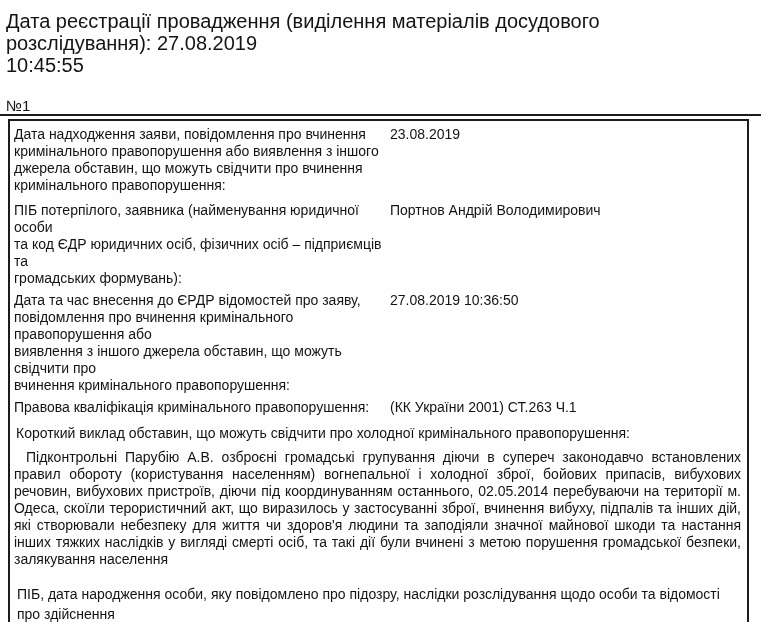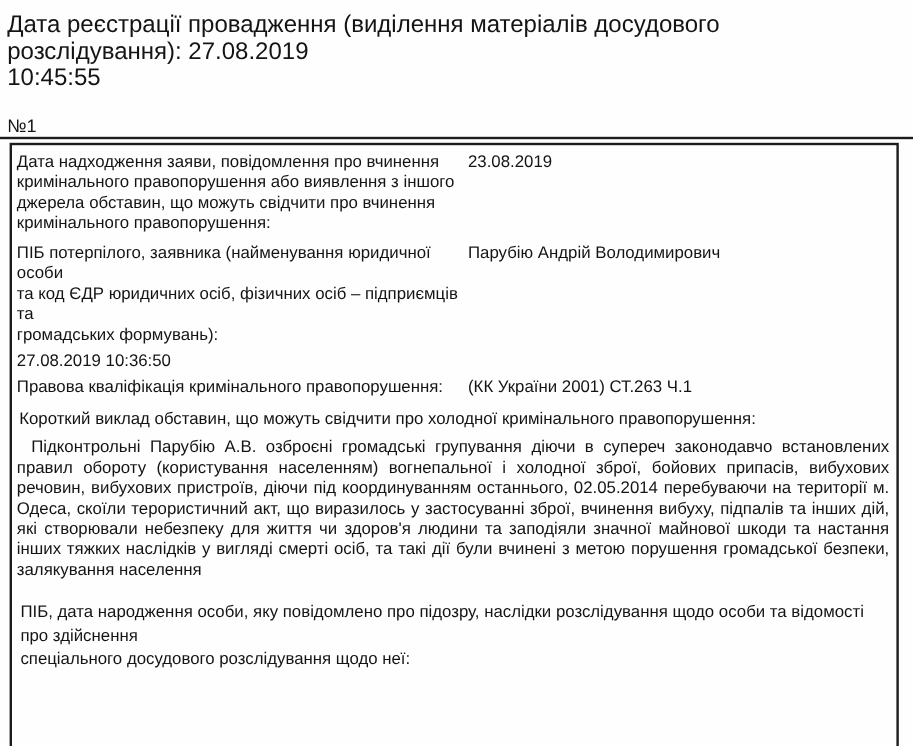--- a/index.html
+++ b/index.html
@@ -80,24 +80,28 @@
 кримінального правопорушення або виявлення з іншого
 джерела обставин, що можуть свідчити про вчинення
 кримінального правопорушення:</div>
     <div class="field-value">23.08.2019</div>
   </div>
 
   <div class="field mb5">
     <div class="field-label">ПІБ потерпілого, заявника (найменування юридичної особи
 та код ЄДР юридичних осіб, фізичних осіб – підприємців та
 громадських формувань):</div>
-    <div class="field-value">Парубію Андрій Володимирович</div>
+    <div class="field-value">Портнов Андрій Володимирович</div>
   </div>
 
   <div class="field mb5">
+    <div class="field-label">Дата та час внесення до ЄРДР відомостей про заяву,
+повідомлення про вчинення кримінального правопорушення або
+виявлення з іншого джерела обставин, що можуть свідчити про
+вчинення кримінального правопорушення:</div>
     <div class="field-value">27.08.2019 10:36:50</div>
   </div>
 
   <div class="field mb18">
     <div class="field-label">Правова кваліфікація кримінального правопорушення:</div>
     <div class="field-value">(КК України 2001) СТ.263 Ч.1</div>
   </div>
 
   <div class="summary-heading">Короткий виклад обставин, що можуть свідчити про холодної кримінального правопорушення:</div>
 

